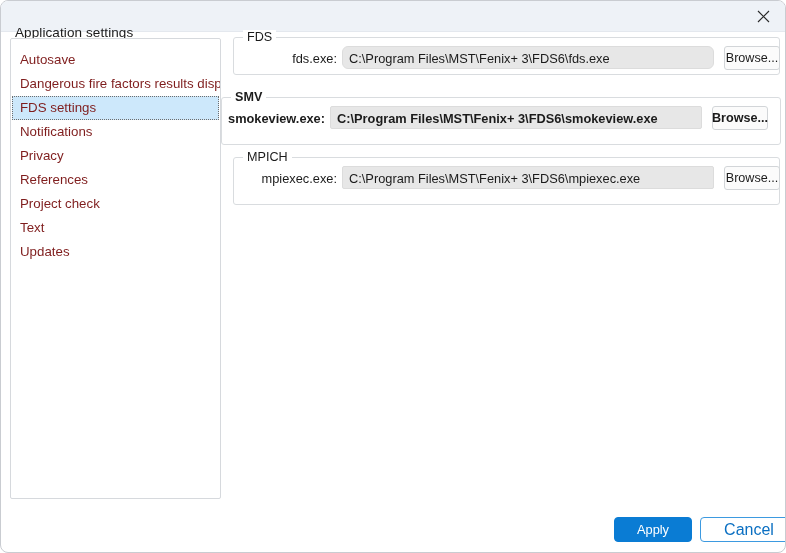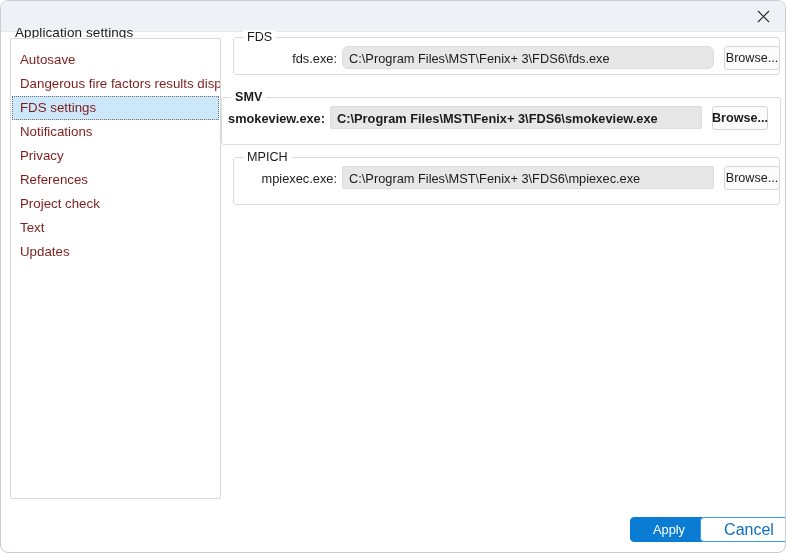--- a/index.html
+++ b/index.html
@@ -148,21 +148,21 @@
     color: #1b1b1b;
     display: flex;
     align-items: center;
     justify-content: center;
     cursor: default;
   }
 
   
   #apply-button {
     position: absolute;
-    left: 629px;
+    left: 613px;
     top: 516px;
     width: 78px;
     height: 25px;
     box-sizing: border-box;
     background: #0a7cd4;
     border: 1px solid #0a7cd4;
     border-radius: 4px;
     color: #ffffff;
     font-size: 12.8px;
     display: flex;

